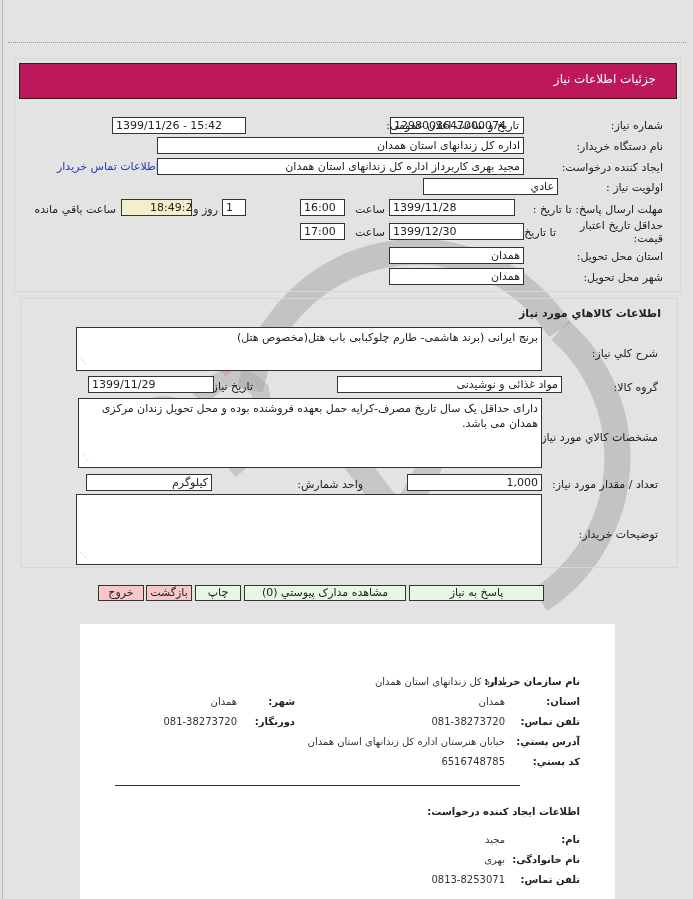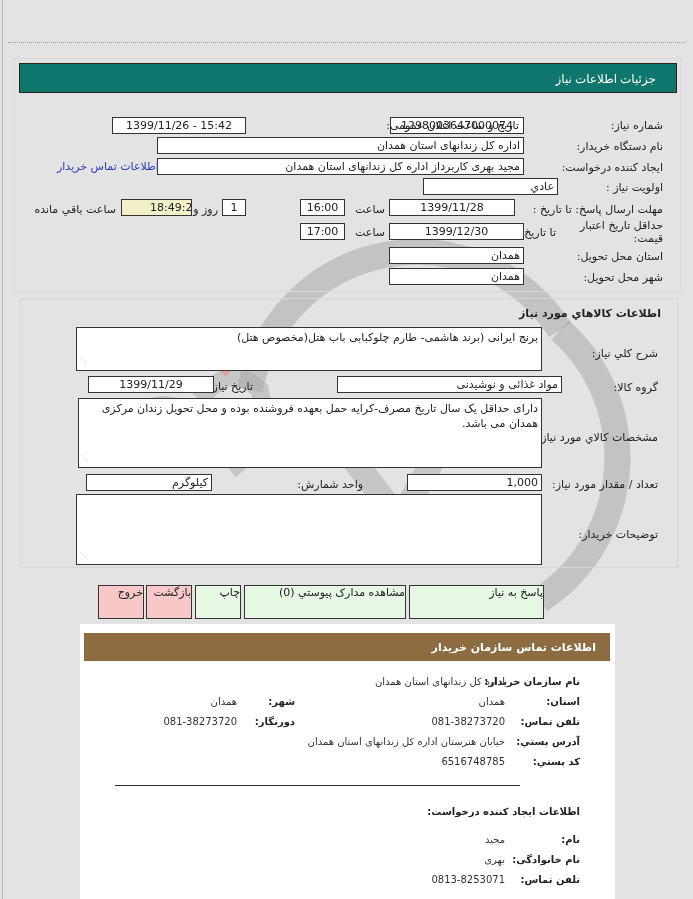--- a/index.html
+++ b/index.html
@@ -8,47 +8,47 @@
     background:#e3e3e3;
     font-family:"DejaVu Sans", sans-serif;
     font-size:11px; color:#222;
     position:relative;
   }
   .left-rule { position:absolute; left:2px; top:0; width:1px; height:899px; background:#b8b8b8; }
   .top-dots { position:absolute; left:8px; top:42px; width:678px; border-top:1px dotted #9a9a9a; }
 
   .outer { position:absolute; left:14px; top:58px; width:665px; height:232px; border:1px solid #d8d8d8; }
   .header-bar {
-    position:absolute; left:19px; top:63px; width:658px; height:30px;
-    background:#0f766e; border:1px solid #2a2218;
-    color:#fff; font-size:12px; direction:rtl; box-sizing:border-box;font-family:Liberation Serif, serif;
+    position:absolute; left:19px; top:63px; width:658px; height:36px;
+    background:#be185d; border:1px solid #2a2218;
+    color:#fff; font-size:12px; direction:rtl; box-sizing:border-box;
   }
   .header-bar span { position:absolute; right:20px; top:8px; }
   .lbl { position:absolute; white-space:nowrap; direction:rtl; text-align:right; color:#222; }
   .box {
     position:absolute; background:#fff; border:1px solid #333;
     box-sizing:border-box; height:17px; line-height:15px; padding:0 3px;
     white-space:nowrap; overflow:hidden; font-size:11px;
   }
-  .box.c { text-align:center; }
+  .box.c { text-align:left; }
   .box.r { text-align:right; direction:rtl; }
   .box.hl { background:#f1f0c8; }
   .link { position:absolute; color:#2a3bb0; white-space:nowrap; direction:rtl; cursor:pointer; }
 
   .section2 { position:absolute; left:20px; top:298px; width:656px; height:268px; border:1px solid #d6d6d6; }
   .sec-title { position:absolute; font-weight:bold; font-size:11px; direction:rtl; white-space:nowrap; }
   .area {
     position:absolute; background:#fff; border:1px solid #333; box-sizing:border-box;
     direction:rtl; text-align:right; padding:2px 3px; font-size:11px; line-height:15px;
   }
   .area .grip { position:absolute; left:3px; bottom:1px; font-size:7px; color:#aaa; }
 
   .btn {
-    position:absolute; height:34px; box-sizing:border-box; border:1px solid #333;
-    font-size:11px; line-height:14px; text-align:right; direction:rtl; cursor:pointer;
+    position:absolute; height:16px; box-sizing:border-box; border:1px solid #333;
+    font-size:11px; line-height:14px; text-align:center; direction:rtl; cursor:pointer;
   }
   .btn.g { background:#e6f7e4; }
   .btn.p { background:#f8c8c8; }
 
   .card { position:absolute; left:80px; top:624px; width:535px; height:275px; background:#fff; }
   .card-head {
     position:absolute; left:4px; top:9px; width:526px; height:28px;
     background:#8c6c40; color:#fff; font-weight:bold; font-size:11px;
   }
   .card-head span { position:absolute; right:14px; top:8px; direction:rtl; }
@@ -146,23 +146,20 @@
   <span class="grip">⋰</span>
 </div>
 
 <div class="btn g" style="left:409px;top:585px;width:135px;">پاسخ به نیاز</div>
 <div class="btn g" style="left:244px;top:585px;width:162px;">مشاهده مدارک پیوستي (0)</div>
 <div class="btn g" style="left:195px;top:585px;width:46px;">چاپ</div>
 <div class="btn p" style="left:146px;top:585px;width:46px;">بازگشت</div>
 <div class="btn p" style="left:98px;top:585px;width:46px;">خروج</div>
 
 <div class="card">
-  <div class="card-head">
-    <span>اطلاعات تماس سازمان خریدار</span>
-  </div>
 
   <div class="k" style="right:35px;top:52px;">نام سازمان خریدار:</div>
   <div class="v" style="right:110px;top:52px;">اداره کل زندانهای استان همدان</div>
 
   <div class="k" style="right:35px;top:72px;">استان:</div>
   <div class="v" style="right:110px;top:72px;">همدان</div>
   <div class="k" style="right:320px;top:72px;">شهر:</div>
   <div class="v" style="right:378px;top:72px;">همدان</div>
 
   <div class="k" style="right:35px;top:92px;">تلفن تماس:</div>

